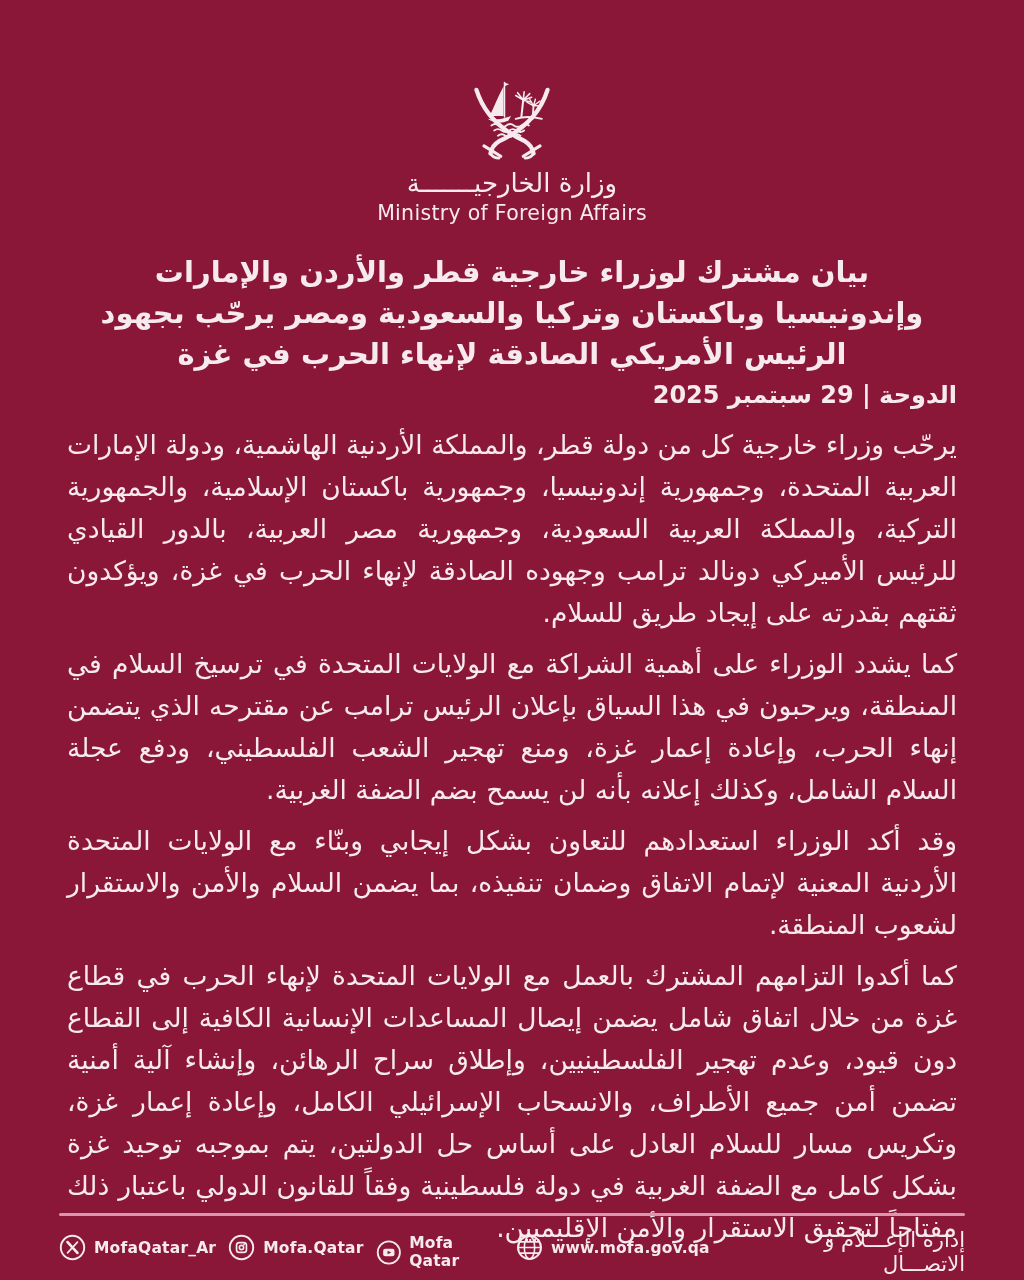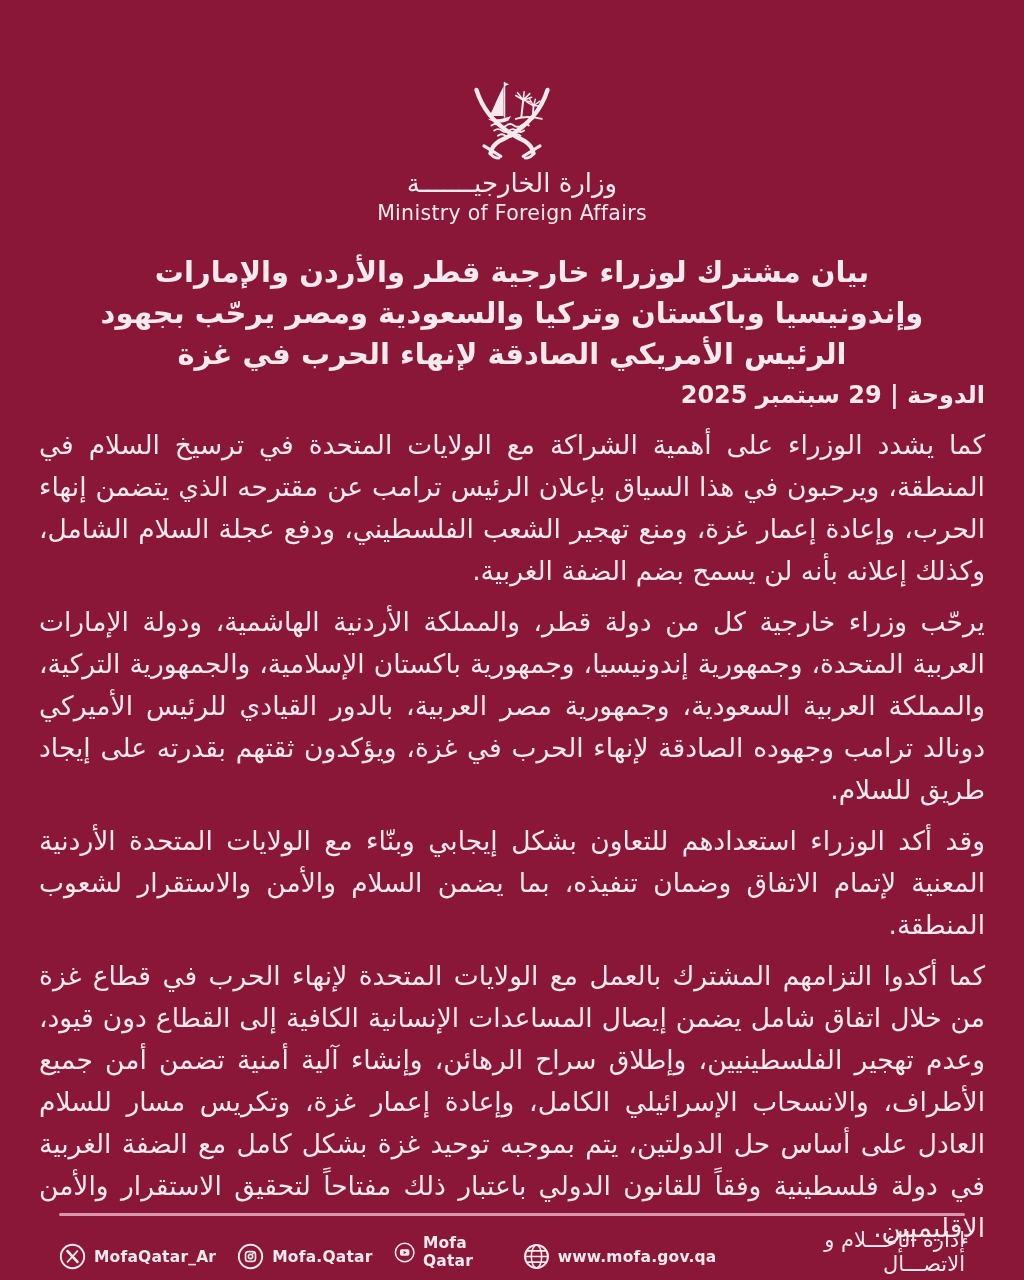--- a/index.html
+++ b/index.html
@@ -10,21 +10,21 @@
   *{box-sizing:border-box;margin:0;padding:0;}
   html,body{background:var(--bg);}
   body{font-family:"DejaVu Sans",sans-serif;color:var(--ink);}
   .page{
     position:relative;
     width:1024px;height:1280px;
     margin:0 auto;
     background:var(--bg);
     overflow:hidden;
   }
-  .content{padding:0 39px;}
+  .content{padding:0 67px;}
 
   
   .brand{ text-align:center; }
   .emblem{display:block;margin:74px auto 8px;width:96px;height:86px;}
   .ministry-ar{font-size:26px;letter-spacing:.5px;}
   .ministry-en{font-size:20.5px;font-weight:normal;margin-top:3px;letter-spacing:.3px;}
   .state-line{font-size:12.5px;margin-top:4px;opacity:.96;letter-spacing:.4px;}
 
   
   .statement{direction:rtl;}
@@ -54,21 +54,21 @@
   
   .divider{
     position:absolute;left:59px;right:59px;top:1213px;
     height:3px;border-radius:2px;
     background:var(--divider);
   }
   .footer{
     position:absolute;left:59px;right:59px;top:1231px;height:42px;
     display:flex;align-items:center;justify-content:space-between;
   }
-  .social-group{display:flex;align-items:flex-end;gap:21px;}
+  .social-group{display:flex;align-items:flex-start;gap:12px;}
   .social-item{display:flex;align-items:center;gap:8px;}
   .social-item svg{width:27px;height:27px;display:block;}
   .social-label{font-size:15.5px;font-weight:bold;letter-spacing:.2px;color:var(--ink);}
   .dept{direction:rtl;font-size:21px;letter-spacing:.3px;margin-left:28px;}
   .icon-stroke{fill:none;stroke:var(--ink);}
 </style>
 </head>
 <body>
 
 <div class="page">
@@ -103,22 +103,22 @@
         </g>
       </svg>
       <div class="ministry-ar" dir="rtl">وزارة الخارجيـــــــة</div>
       <div class="ministry-en">Ministry of Foreign Affairs</div>
     </header>
 
     <section class="statement">
       <h1 class="title">بيان مشترك لوزراء خارجية قطر والأردن والإمارات وإندونيسيا وباكستان وتركيا والسعودية ومصر يرحّب بجهود الرئيس الأمريكي الصادقة لإنهاء الحرب في غزة</h1>
       <div class="dateline">الدوحة | 29 سبتمبر 2025</div>
       <div class="body-text">
+        <p class="para">يرحّب وزراء خارجية كل من دولة قطر، والمملكة الأردنية الهاشمية، ودولة الإمارات العربية المتحدة، وجمهورية إندونيسيا، وجمهورية باكستان الإسلامية، والجمهورية التركية، والمملكة العربية السعودية، وجمهورية مصر العربية، بالدور القيادي للرئيس الأميركي دونالد ترامب وجهوده الصادقة لإنهاء الحرب في غزة، ويؤكدون ثقتهم بقدرته على إيجاد طريق للسلام.</p>
         <p class="para">كما يشدد الوزراء على أهمية الشراكة مع الولايات المتحدة في ترسيخ السلام في المنطقة، ويرحبون في هذا السياق بإعلان الرئيس ترامب عن مقترحه الذي يتضمن إنهاء الحرب، وإعادة إعمار غزة، ومنع تهجير الشعب الفلسطيني، ودفع عجلة السلام الشامل، وكذلك إعلانه بأنه لن يسمح بضم الضفة الغربية.</p>
-        <p class="para">يرحّب وزراء خارجية كل من دولة قطر، والمملكة الأردنية الهاشمية، ودولة الإمارات العربية المتحدة، وجمهورية إندونيسيا، وجمهورية باكستان الإسلامية، والجمهورية التركية، والمملكة العربية السعودية، وجمهورية مصر العربية، بالدور القيادي للرئيس الأميركي دونالد ترامب وجهوده الصادقة لإنهاء الحرب في غزة، ويؤكدون ثقتهم بقدرته على إيجاد طريق للسلام.</p>
         <p class="para">وقد أكد الوزراء استعدادهم للتعاون بشكل إيجابي وبنّاء مع الولايات المتحدة الأردنية المعنية لإتمام الاتفاق وضمان تنفيذه، بما يضمن السلام والأمن والاستقرار لشعوب المنطقة.</p>
         <p class="para">كما أكدوا التزامهم المشترك بالعمل مع الولايات المتحدة لإنهاء الحرب في قطاع غزة من خلال اتفاق شامل يضمن إيصال المساعدات الإنسانية الكافية إلى القطاع دون قيود، وعدم تهجير الفلسطينيين، وإطلاق سراح الرهائن، وإنشاء آلية أمنية تضمن أمن جميع الأطراف، والانسحاب الإسرائيلي الكامل، وإعادة إعمار غزة، وتكريس مسار للسلام العادل على أساس حل الدولتين، يتم بموجبه توحيد غزة بشكل كامل مع الضفة الغربية في دولة فلسطينية وفقاً للقانون الدولي باعتبار ذلك مفتاحاً لتحقيق الاستقرار والأمن الإقليميين.</p>
       </div>
     </section>
   </div>
 
   <div class="divider"></div>
   <footer class="footer">
     <div class="social-group">
 

